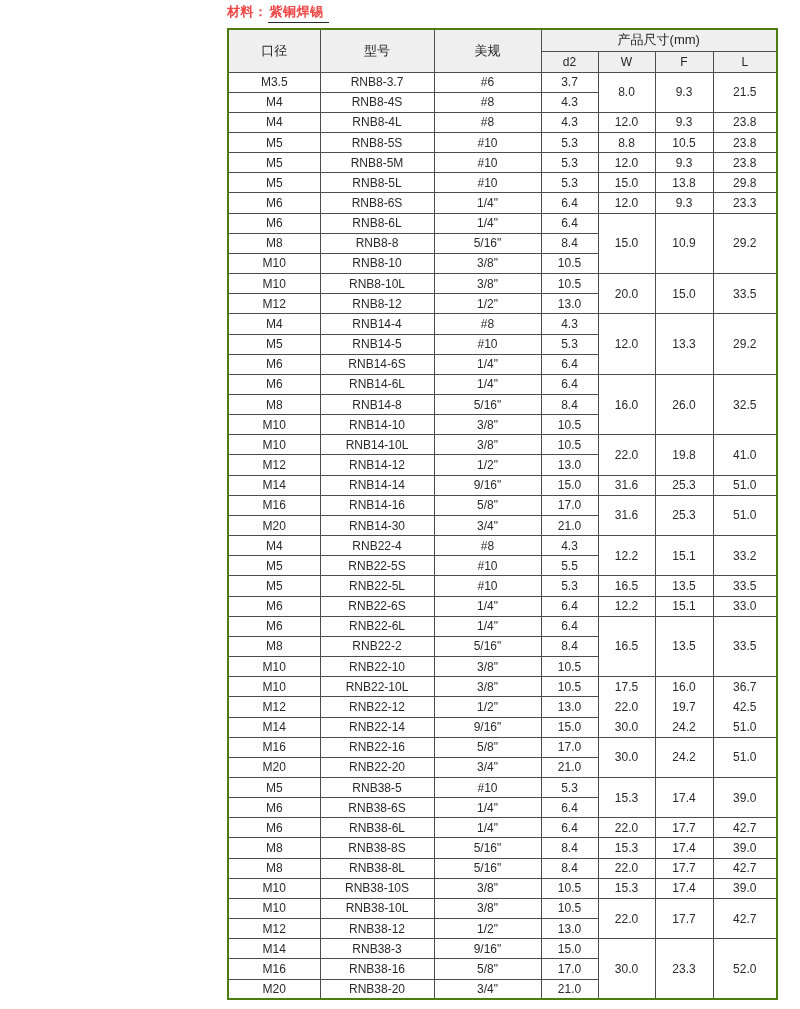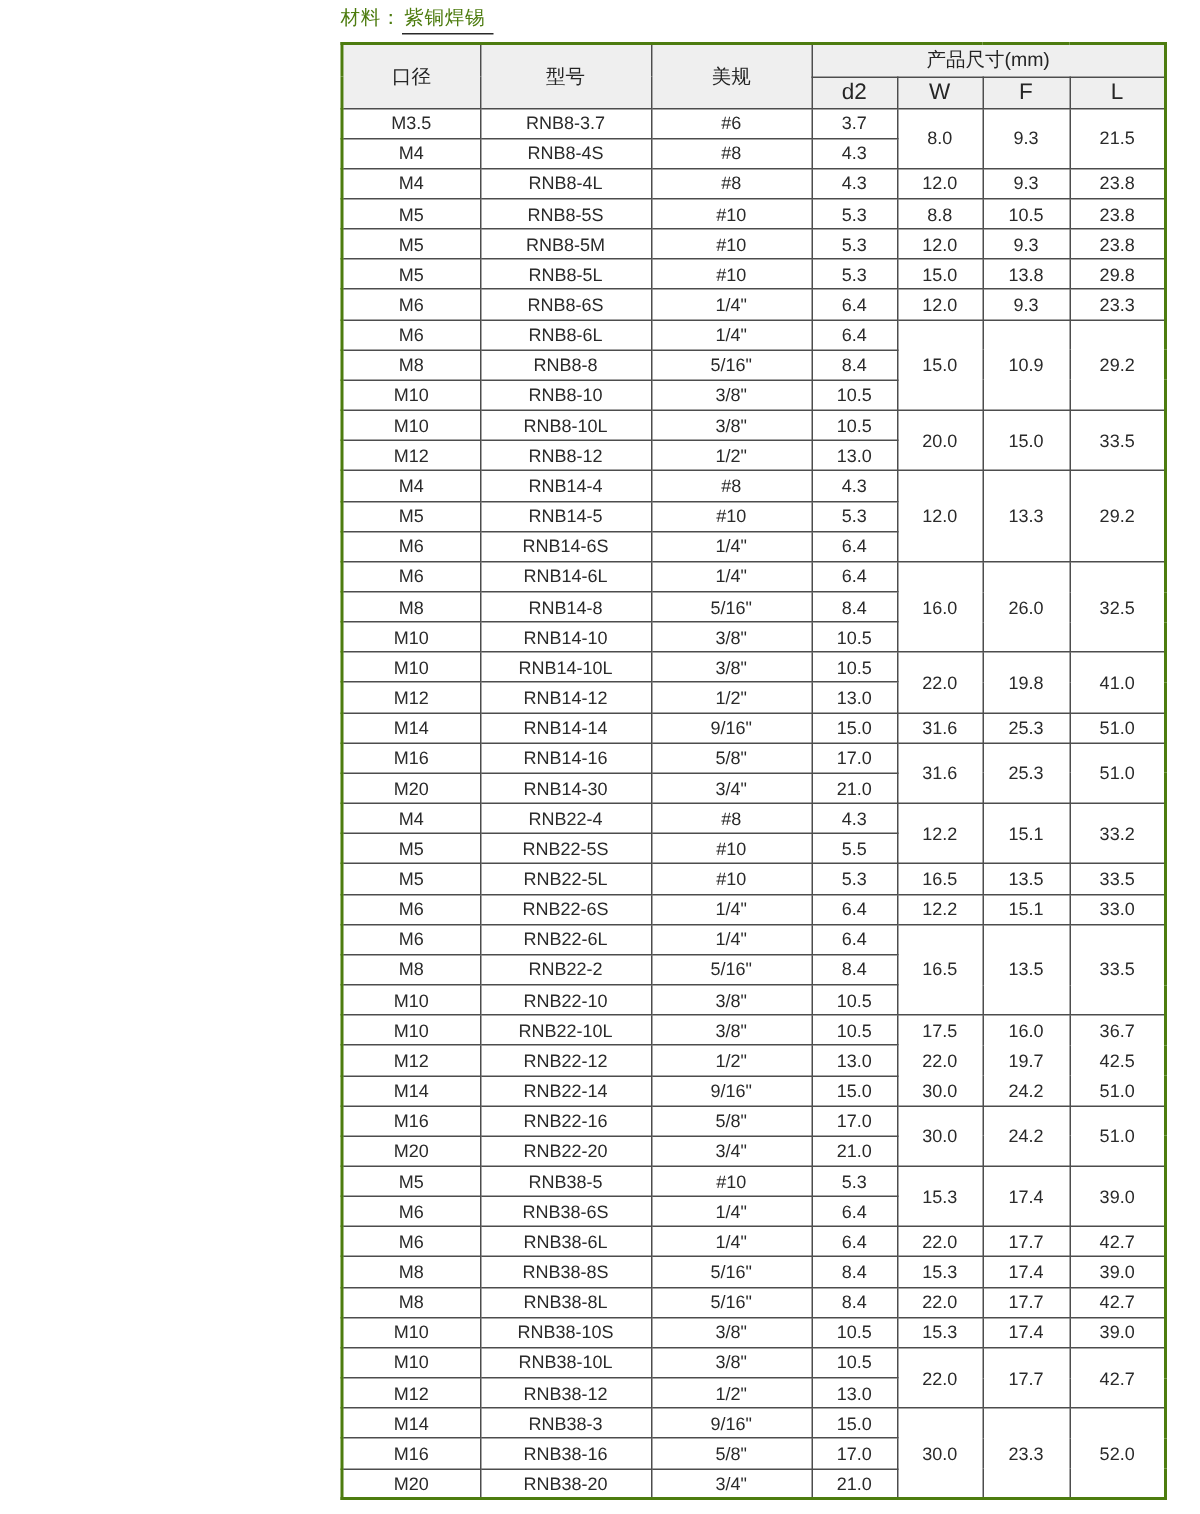--- a/index.html
+++ b/index.html
@@ -8,22 +8,22 @@
     background: #ffffff;
     font-family: "Liberation Sans", sans-serif;
     color: #2a2a2a;
     overflow: hidden;
   }
   .sheet { position: relative; width: 800px; height: 1009px; background: #ffffff; }
   .content { position: absolute; left: 227px; top: 3px; }
 
   .material-line {
     font-size: 13px;
-    font-weight: normal;
-    color: #4d7c0f;
+    font-weight: bold;
+    color: #ef4444;
     margin: 0 0 5px 0;
     letter-spacing: 0.5px;
     white-space: nowrap;
   }
   .material-value {
     display: inline-block;
     border-bottom: 1.6px solid #2a2a2a;
     padding: 0 5px 1px 2px;
   }
 
@@ -42,21 +42,21 @@
     white-space: nowrap;
   }
   .spec-table thead th {
     background: #efefef;
     font-weight: normal;
     font-size: 13px;
     color: #252525;
   }
   .spec-table thead tr.group-row { height: 22px; }
   .spec-table thead tr.dim-row  { height: 21px; }
-  .spec-table thead tr.dim-row th { font-size: 15px; }
+  .spec-table thead tr.dim-row th { font-size: 12px; }
   .spec-table tbody tr { height: 20.17px; }
   .spec-table tbody td {
     font-size: 12px;
     background: #ffffff;
     color: #2a2a2a;
   }
   
   .spec-table td.no-bottom { border-bottom-style: hidden; }
 </style>
 </head>

